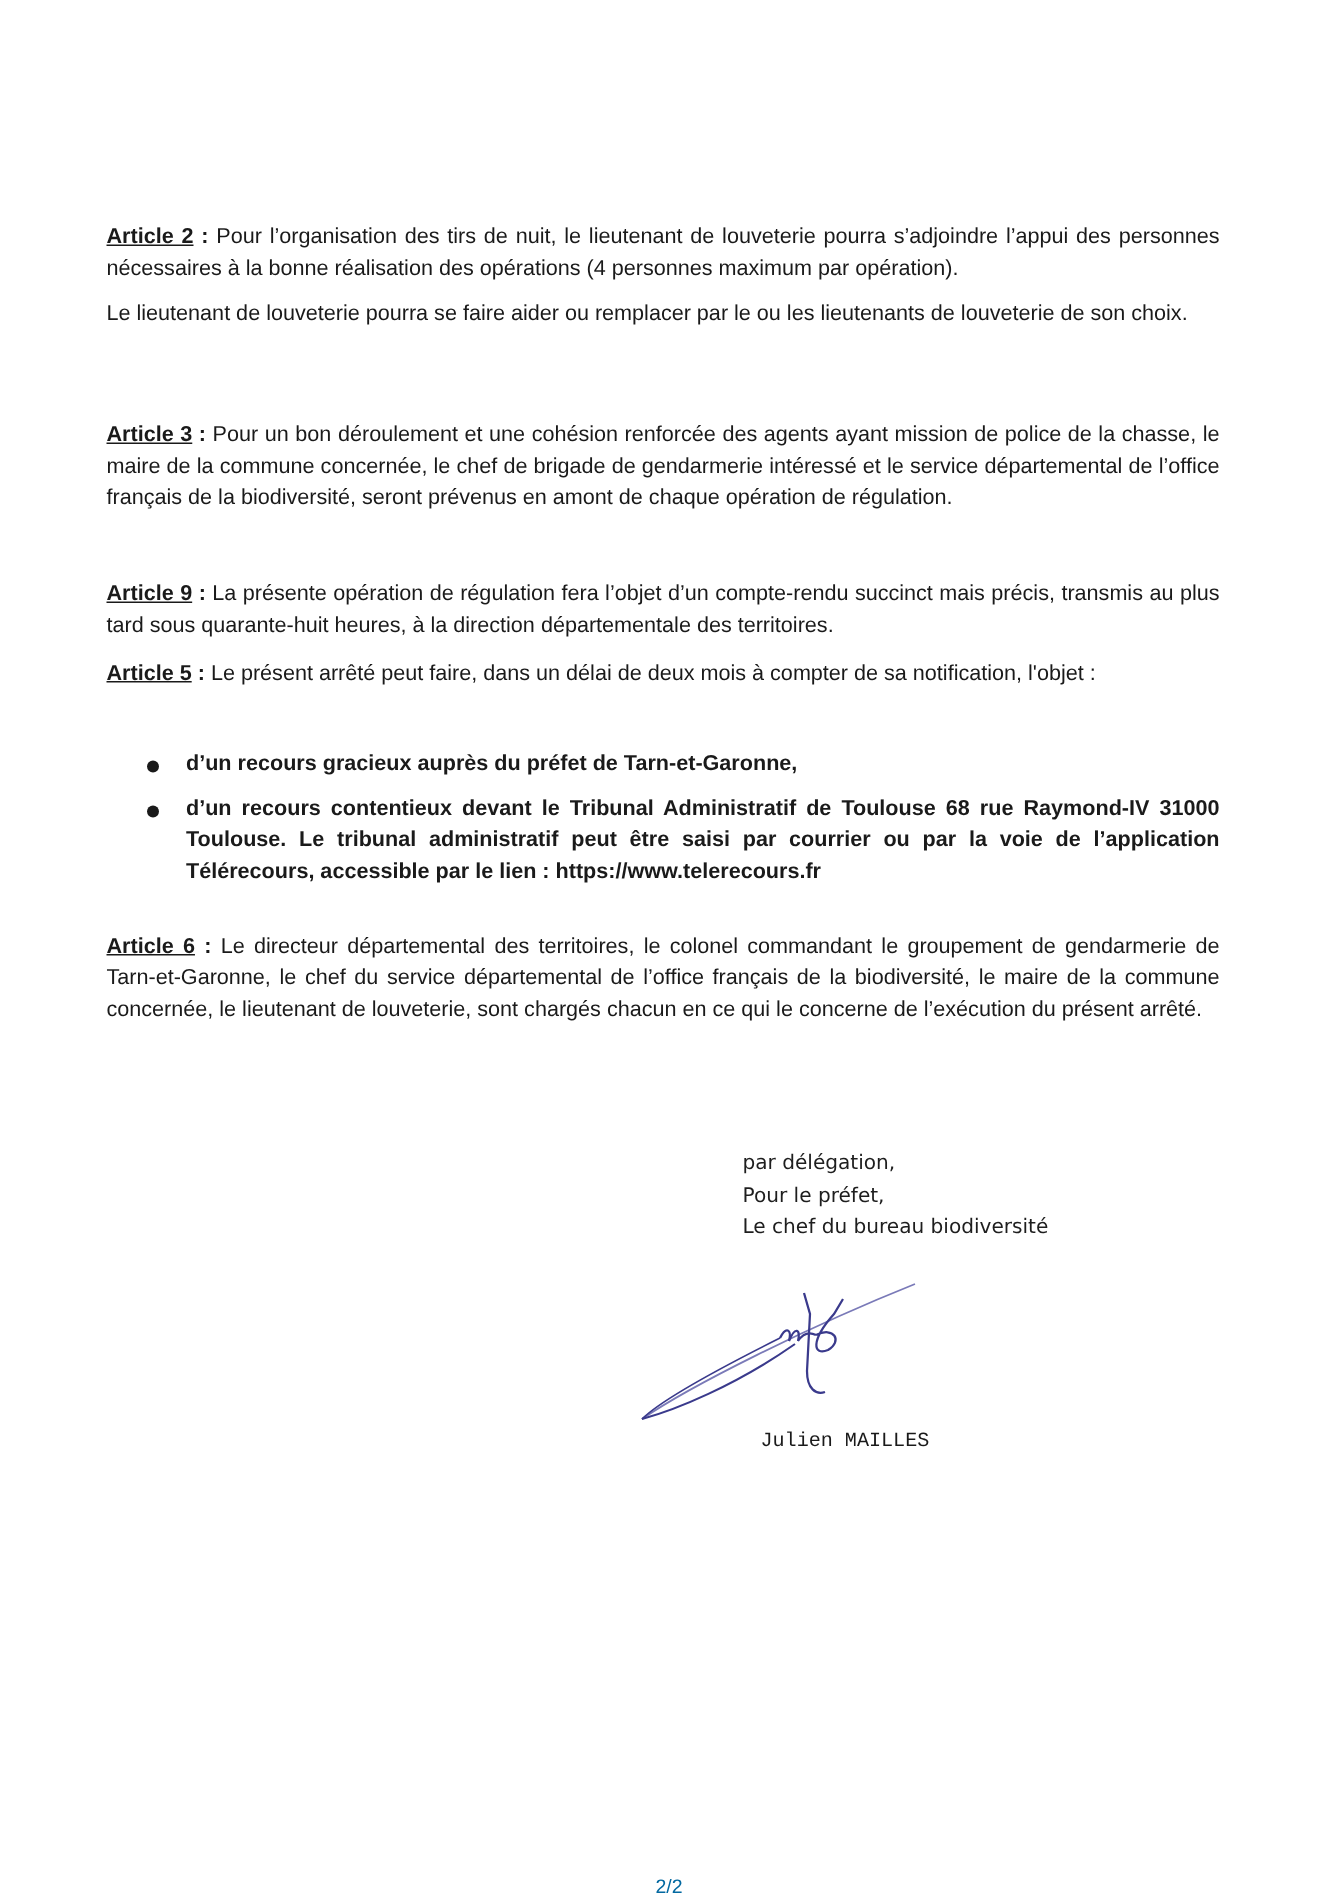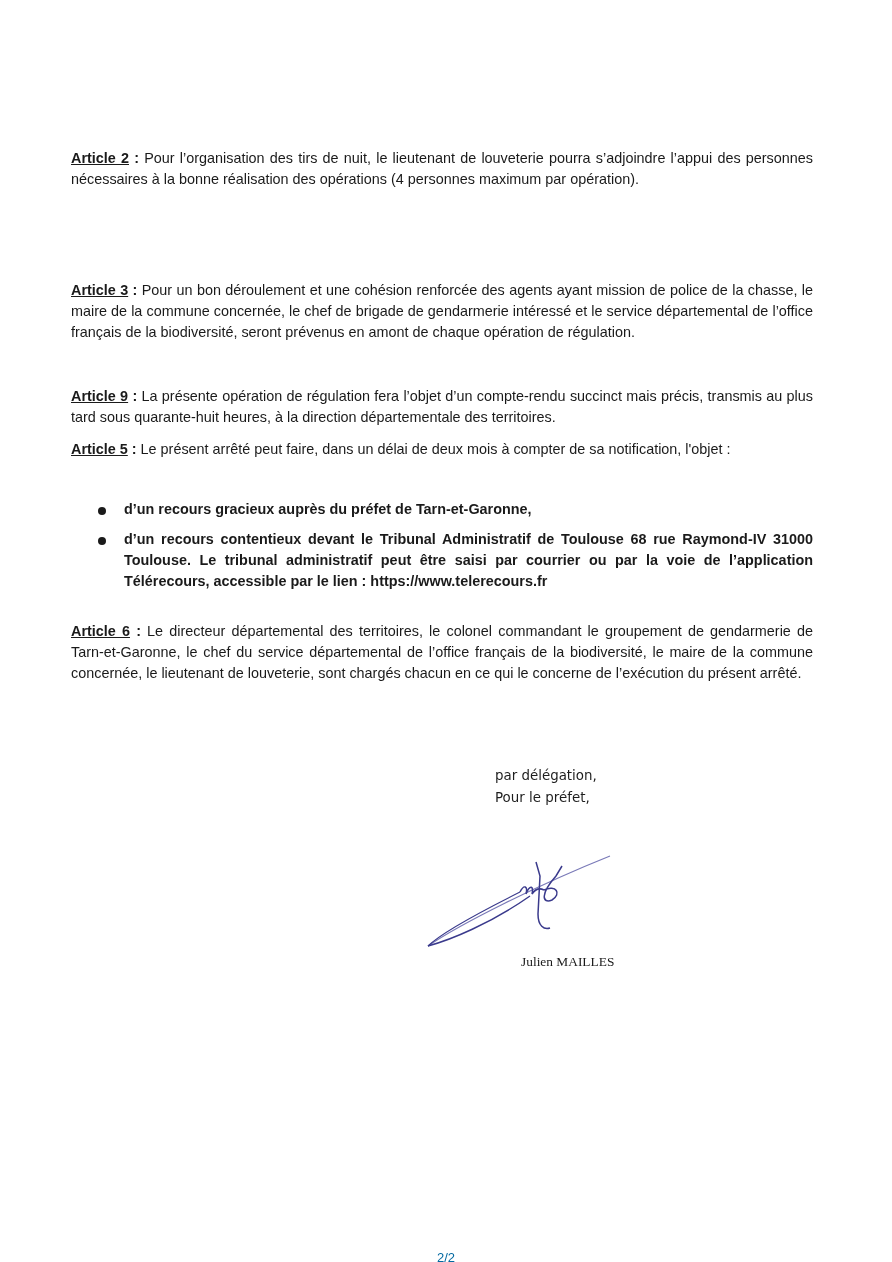--- a/index.html
+++ b/index.html
@@ -8,30 +8,31 @@
     .page { position: absolute; left: 0; top: 0; width: 892px; height: 922px; margin-top: 44px; }
     .body-text { position: absolute; left: 71px; width: 742px; font-size: 14.4px; line-height: 21px; text-align: justify; }
     .art-label { font-weight: bold; text-decoration: underline; }
     .art-colon { font-weight: bold; }
     p { margin: 0; }
     .bullets { position: absolute; left: 71px; width: 742px; font-size: 14.4px; line-height: 21px; }
     .bullet-item { position: relative; padding-left: 53px; text-align: justify; }
     .bullet-dot { position: absolute; left: 27px; top: 8px; width: 8px; height: 8px; border-radius: 50%; background: #1a1a1a; }
     .sign-block { position: absolute; left: 495px; font-family: "DejaVu Sans", sans-serif; font-size: 13.4px; line-height: 21.5px; color: #1e1e1e; }
     .signature { position: absolute; left: 420px; top: 810px; width: 200px; height: 100px; }
-    .signer { position: absolute; left: 521px; top: 910px; font-family: Liberation Serif, serif; font-size: 13.4px; }
+    .signer { position: absolute; left: 507px; top: 910px; font-family: Liberation Mono, monospace; font-size: 13.4px; }
     .page-num { position: absolute; left: 0; width: 892px; top: 1206px; text-align: center; font-size: 13px; color: #0369a1; }
   </style>
 </head>
 <body>
 
 <div class="page">
 
   <div class="body-text" style="top:104px;">
     <p><span class="art-label">Article 2</span><span class="art-colon"> :</span> <span>Pour l’organisation des tirs de nuit, le lieutenant de louveterie pourra s’adjoindre l’appui des personnes nécessaires à la bonne réalisation des opérations (4 personnes maximum par opération).</span></p>
+    <p style="margin-top:9px;">Le lieutenant de louveterie pourra se faire aider ou remplacer par le ou les lieutenants de louveterie de son choix.</p>
   </div>
 
   <div class="body-text" style="top:236px;">
     <p><span class="art-label">Article 3</span><span class="art-colon"> :</span> <span>Pour un bon déroulement et une cohésion renforcée des agents ayant mission de police de la chasse, le maire de la commune concernée, le chef de brigade de gendarmerie intéressé et le service départemental de l’office français de la biodiversité, seront prévenus en amont de chaque opération de régulation.</span></p>
   </div>
 
   <div class="body-text" style="top:342px;">
     <p><span class="art-label">Article 9</span><span class="art-colon"> :</span> <span>La présente opération de régulation fera l’objet d’un compte-rendu succinct mais précis, transmis au plus tard sous quarante-huit heures, à la direction départementale des territoires.</span></p>
   </div>
 
@@ -49,20 +50,21 @@
     </div>
   </div>
 
   <div class="body-text" style="top:577px;">
     <p><span class="art-label">Article 6</span><span class="art-colon"> :</span> <span>Le directeur départemental des territoires, le colonel commandant le groupement de gendarmerie de Tarn-et-Garonne, le chef du service départemental de l’office français de la biodiversité, le maire de la commune concernée, le lieutenant de louveterie, sont chargés chacun en ce qui le concerne de l’exécution du présent arrêté.</span></p>
   </div>
 
   <div class="sign-block" style="top:721px;">
     <div>par délégation,</div>
     <div>Pour le préfet,</div>
+    <div>Le chef du bureau biodiversité</div>
   </div>
 
   <svg class="signature" viewBox="0 0 200 100">
     <path d="M8 92 C 40 70, 120 30, 190 2" stroke="#7a7ab8" stroke-width="1.2" fill="none"></path>
     <path d="M8 92 C 30 86, 70 70, 110 42" stroke="#3a3a8c" stroke-width="1.4" fill="none"></path>
     <path d="M8 92 C 20 80, 60 58, 100 38" stroke="#3a3a8c" stroke-width="1.1" fill="none"></path>
     <path d="M100 38 C 104 30, 108 32, 106 40 C 110 30, 114 32, 112 40 C 116 34, 120 34, 124 36" stroke="#3a3a8c" stroke-width="1.5" fill="none"></path>
     <path d="M116 8 L 120 22 L 118 60 C 118 72, 124 76, 130 74" stroke="#3a3a8c" stroke-width="1.5" fill="none"></path>
     <path d="M124 36 C 136 30, 142 40, 132 46 C 122 50, 120 40, 136 22 L 142 12" stroke="#3a3a8c" stroke-width="1.5" fill="none"></path>
   </svg>

